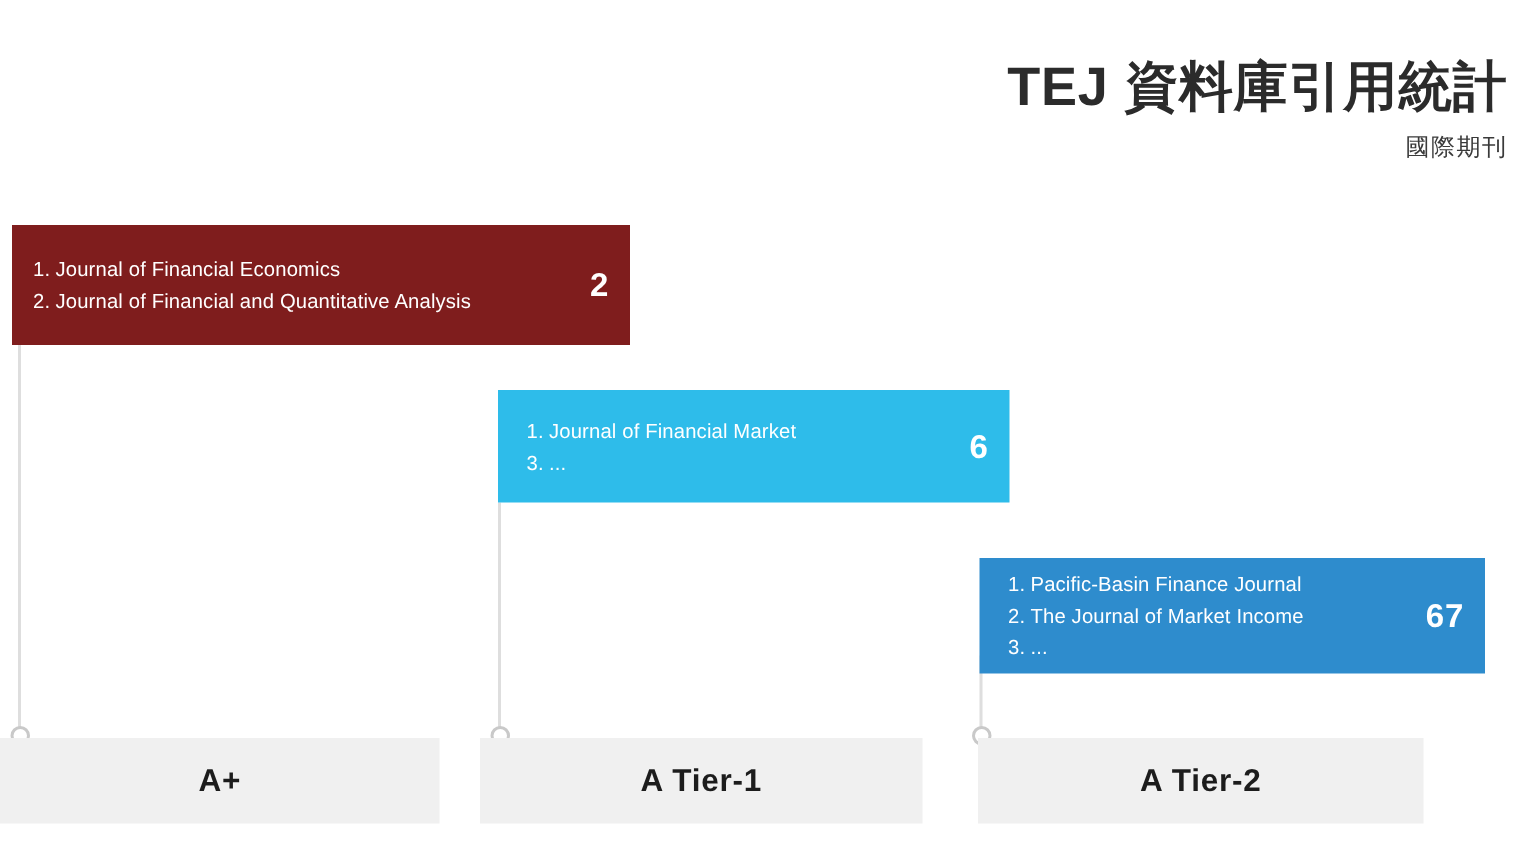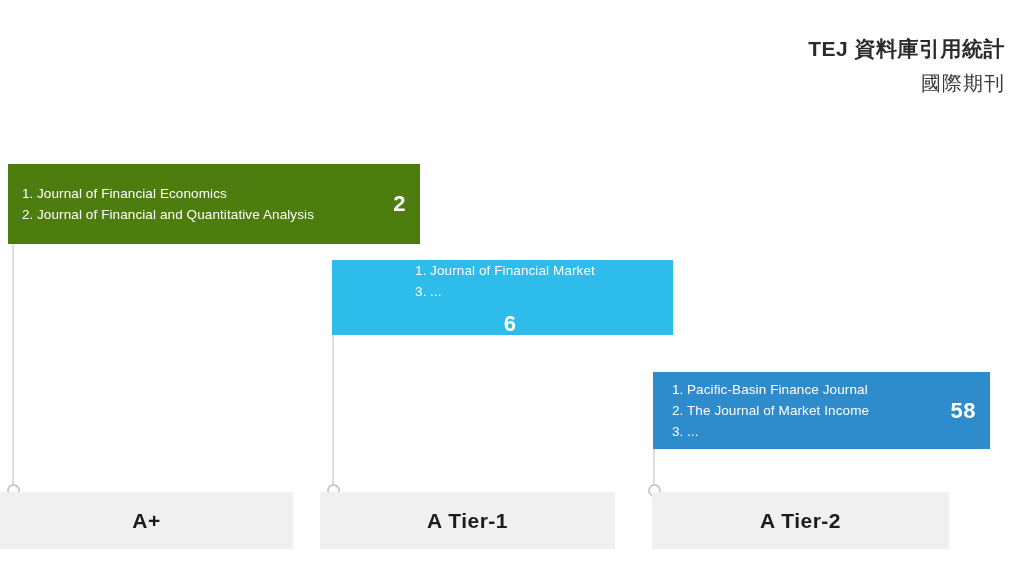--- a/index.html
+++ b/index.html
@@ -17,31 +17,31 @@
   }
 
   
   #header {
     position: absolute;
     top: 36px;
     right: 19px;
     text-align: right;
   }
   #title {
-    font-size: 21px;
+    font-size: 36px;
     font-weight: bold;
     color: #2b2b2b;
     letter-spacing: 0.5px;
     line-height: 1.2;
     white-space: nowrap;
     text-align: center;
   }
   #subtitle {
     margin-top: 10px;
-    font-size: 20px;
+    font-size: 16px;
     font-weight: normal;
     color: #3a3a3a;
     letter-spacing: 1px;
     line-height: 1.2;
     white-space: nowrap;
   }
 
   
   #chart {
     position: absolute;
@@ -127,56 +127,56 @@
 <div id="header">
   <div id="title">TEJ 資料庫引用統計</div>
   <div id="subtitle">國際期刊</div>
 </div>
 
 <div id="chart">
 
   <div class="connector" style="left:12px; top:230px; height:262px;"></div>
   <div class="marker" style="left:7px; top:484px;"></div>
 
-  <div class="card" style="left:8px; top:164px; width:412px; height:80px; background:#4d7c0f;">
+  <div class="card" style="left:8px; top:150px; width:412px; height:80px; background:#7f1d1d;">
     <ul class="card-list">
       <li><span class="li-num">1.</span><span>Journal of Financial Economics</span></li>
       <li><span class="li-num">2.</span><span>Journal of Financial and Quantitative Analysis</span></li>
     </ul>
     <div class="card-count">2</div>
   </div>
 
   <div class="tier-box" style="left:0px; top:492px; width:293px; height:57px;">
     <span class="tier-label">A+</span>
   </div>
 
   <div class="connector" style="left:332px; top:335px; height:157px;"></div>
   <div class="marker" style="left:327px; top:484px;"></div>
 
-  <div class="card" style="left:332px; top:260px; width:341px; height:75px; background:#2ebcea; padding-left:19px;flex-direction:column;">
+  <div class="card" style="left:332px; top:260px; width:341px; height:75px; background:#2ebcea; padding-left:19px;">
     <ul class="card-list">
       <li><span class="li-num">1.</span><span>Journal of Financial Market</span></li>
       <li><span class="li-num">3.</span><span>...</span></li>
     </ul>
     <div class="card-count">6</div>
   </div>
 
   <div class="tier-box" style="left:320px; top:492px; width:295px; height:57px;">
     <span class="tier-label">A Tier-1</span>
   </div>
 
   <div class="connector" style="left:653px; top:437px; height:55px;"></div>
   <div class="marker" style="left:648px; top:484px;"></div>
 
   <div class="card" style="left:653px; top:360px; width:337px; height:77px; padding-left:19px; background:#2e8ccd;margin-top:12px;">
     <ul class="card-list">
       <li><span class="li-num">1.</span><span>Pacific-Basin Finance Journal</span></li>
       <li><span class="li-num">2.</span><span>The Journal of Market Income</span></li>
       <li><span class="li-num">3.</span><span>...</span></li>
     </ul>
-    <div class="card-count">58</div>
+    <div class="card-count">67</div>
   </div>
 
   <div class="tier-box" style="left:652px; top:492px; width:297px; height:57px;">
     <span class="tier-label">A Tier-2</span>
   </div>
 
 </div>
 
 </body></html>

